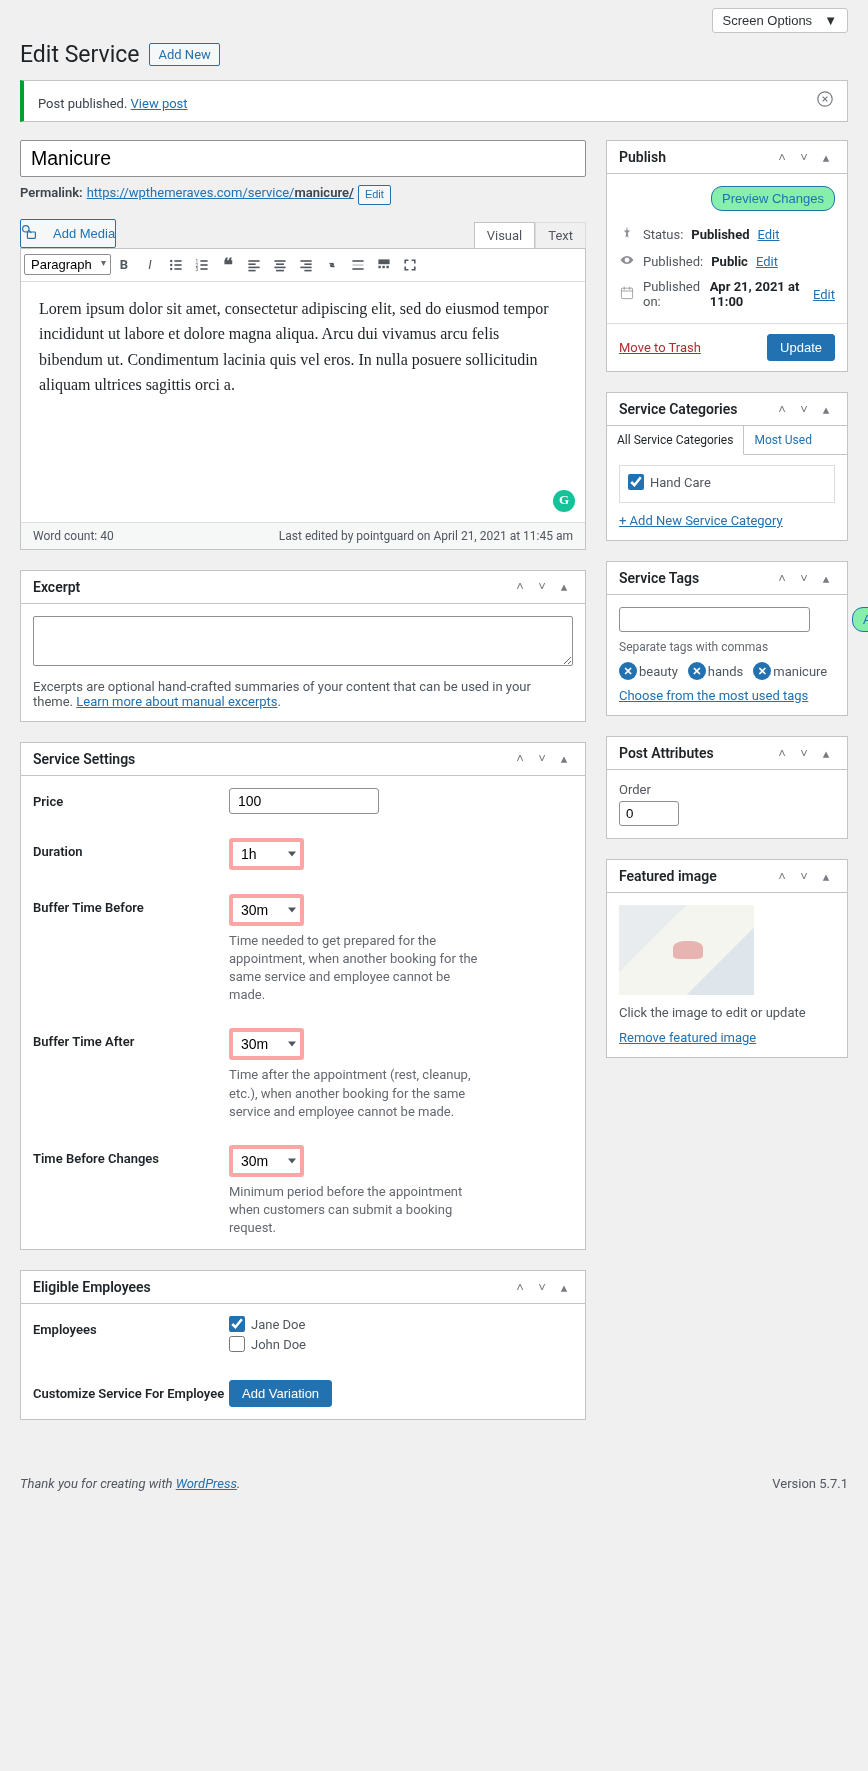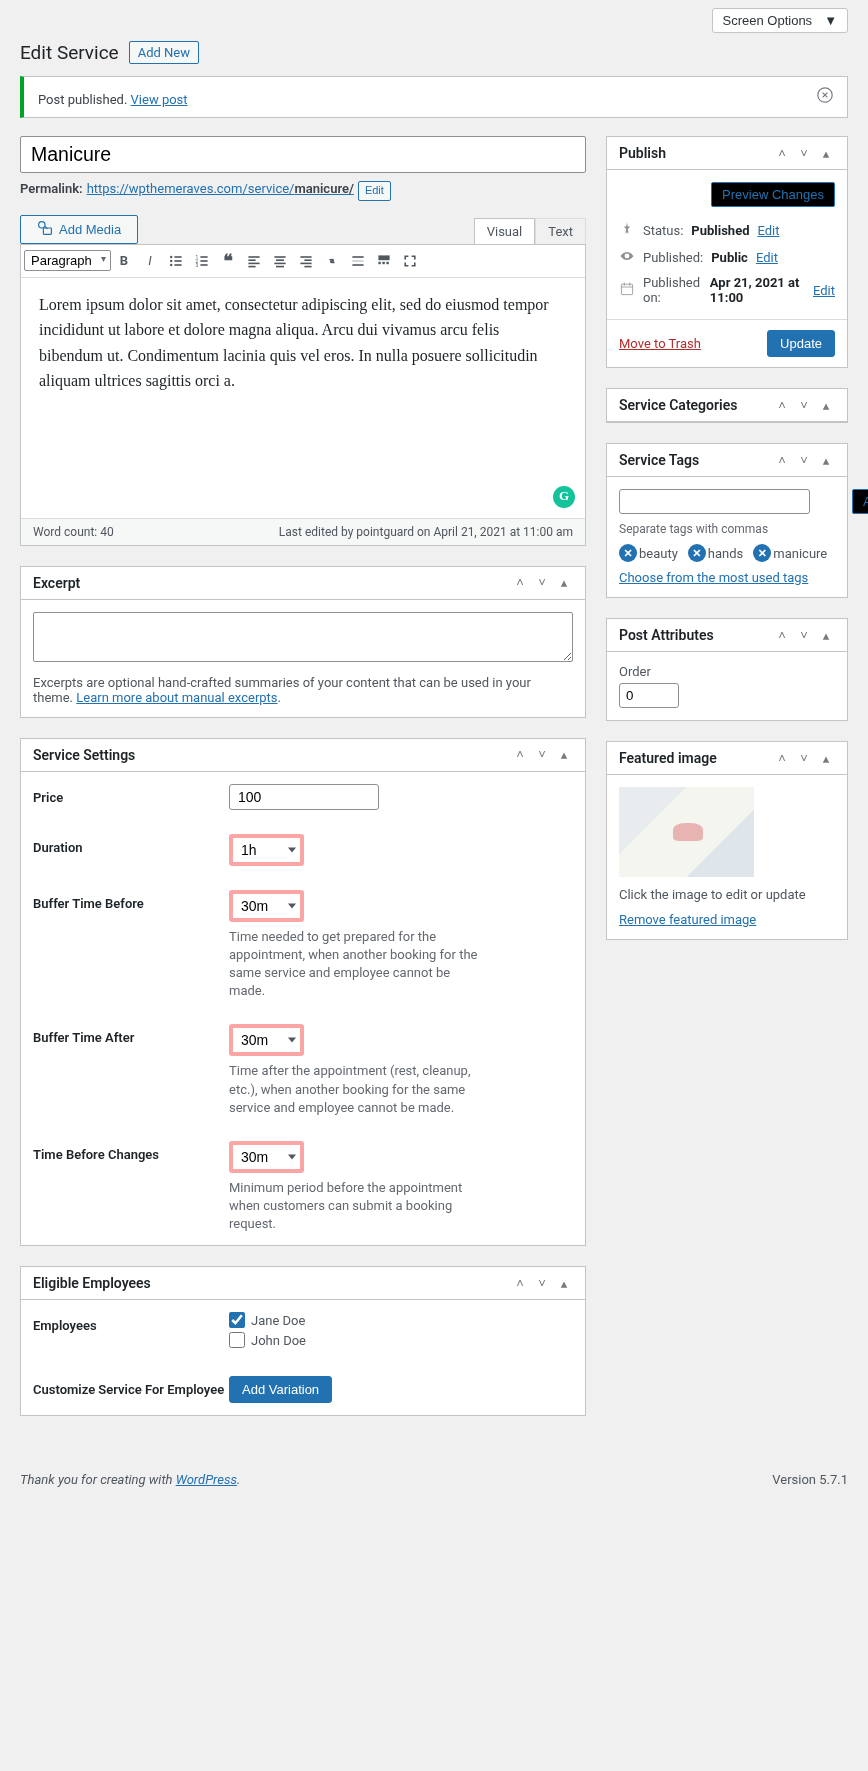--- a/index.html
+++ b/index.html
@@ -2,33 +2,33 @@
 <html><head>
 <meta charset="utf-8">
 <style>
 * { box-sizing: border-box; margin: 0; padding: 0; }
 body { font-family: -apple-system, BlinkMacSystemFont, "Segoe UI", Roboto, sans-serif; font-size: 13px; color: #3c434a; background: #f0f0f1; }
 a { color: #2271b1; text-decoration: underline; cursor: pointer; }
 .wrap { padding: 0 20px 20px 20px; }
 .header-row { display: flex; justify-content: flex-end; padding: 8px 0 0 0; }
 .screen-options { background: #fff; border: 1px solid #c3c4c7; border-radius: 3px; padding: 4px 10px; font-size: 13px; color: #2c3338; cursor: pointer; display: inline-flex; align-items: center; gap: 12px; }
 .h1-row { display: flex; align-items: center; gap: 10px; margin: 8px 0 12px 0; }
-h1 { font-size: 19px; font-weight: 400; color: #1d2327; }
+h1 { font-size: 23px; font-weight: 400; color: #1d2327; }
 .page-action { border: 1px solid #2271b1; color: #2271b1; background: #f6f7f7; padding: 3px 8px; border-radius: 2px; font-size: 13px; text-decoration: none; cursor: pointer; }
 .notice { background: #fff; border: 1px solid #c3c4c7; border-left: 4px solid #00a32a; padding: 10px 14px; margin-bottom: 18px; display: flex; justify-content: space-between; align-items: flex-end; }
 .dismiss { color: #787c82; cursor: pointer; font-size: 16px; }
 .columns { display: flex; gap: 20px; align-items: flex-start; }
 .col-main { flex: 1; min-width: 0; }
 .col-side { width: 242px; flex-shrink: 0; }
 .title-input { width: 100%; font-size: 1.5em; padding: 6px 10px; border: 1px solid #8c8f94; border-radius: 2px; background: #fff; }
 .permalink { font-size: 13px; color: #646970; margin: 8px 0 14px 0; display: flex; gap: 4px; flex-wrap: wrap; }
 .permalink strong { font-weight: 600; color: #3c434a; }
 .btn-sm { border: 1px solid #2271b1; color: #2271b1; background: #f6f7f7; padding: 0 6px; font-size: 11px; border-radius: 2px; cursor: pointer; line-height: 1.6; }
 .media-row { display: flex; justify-content: space-between; align-items: flex-end; margin-bottom: 0; }
-.add-media { border: 1px solid #2271b1; color: #2271b1; background: #f6f7f7; padding: 4px 16px; border-radius: 2px; cursor: pointer; display: inline-flex; align-items: center; gap: 6px; font-size: 13px; }
+.add-media { border: 1px solid #2271b1; color: #2271b1; background: #f6f7f7; padding: 4px 0; border-radius: 2px; cursor: pointer; display: inline-flex; align-items: center; gap: 16px; font-size: 13px; }
 .tabs { display: flex; }
 .tab { border: 1px solid #c3c4c7; background: #fff; padding: 5px 12px; font-size: 13px; cursor: pointer; color: #50575e; border-bottom: none; }
 .tab.inactive { background: #f0f0f1; border-color: #dcdcde; }
 .editor-wrap { border: 1px solid #c3c4c7; background: #fff; }
 .toolbar { display: flex; align-items: center; gap: 0; padding: 3px; border-bottom: 1px solid #dcdcde; background: #fff; }
 .tb-select { border: 1px solid #8c8f94; border-radius: 2px; padding: 2px 18px 2px 6px; font-size: 13px; background: #fff; appearance: none; position: relative; }
 .tb-select-wrap { position: relative; display: inline-block; }
 .tb-select-wrap::after { content: "▾"; position: absolute; right: 5px; top: 3px; font-size: 10px; pointer-events: none; color: #646970; }
 .tb-btn { width: 26px; height: 26px; display: flex; align-items: center; justify-content: center; cursor: pointer; color: #50575e; border-radius: 2px; }
 .editor-body { padding: 14px 18px; min-height: 240px; font-family: Georgia, serif; font-size: 16px; line-height: 1.6; color: #1d2327; position: relative; }
@@ -46,21 +46,21 @@
 .form-label { width: 196px; font-weight: 600; color: #1d2327; flex-shrink: 0; padding-top: 6px; }
 .form-field { flex: 1; }
 .text-input { border: 1px solid #8c8f94; border-radius: 3px; padding: 4px 8px; font-size: 14px; width: 150px; background: #fff; }
 .select-input { border: 4px solid #fca5a5; border-radius: 3px; padding: 4px 24px 4px 8px; font-size: 14px; width: 75px; background: #fff; appearance: none; }
 .select-wrap { position: relative; display: inline-block; }
 .select-wrap::after { content: ""; position: absolute; right: 8px; top: 50%; transform: translateY(-50%); border-left: 4px solid transparent; border-right: 4px solid transparent; border-top: 5px solid #50575e; pointer-events: none; }
 .desc { font-size: 13px; color: #646970; margin-top: 6px; line-height: 1.4; max-width: 250px; }
 .checkbox-row { display: flex; align-items: center; gap: 6px; margin-bottom: 4px; }
 .checkbox-row input { width: 16px; height: 16px; accent-color: #2271b1; }
 .btn-primary { background: #2271b1; color: #fff; border: 1px solid #2271b1; padding: 5px 12px; border-radius: 3px; font-size: 13px; cursor: pointer; }
-.btn-secondary { background: #000000; color: #2271b1; border: 1px solid #2271b1; padding: 4px 10px; border-radius: 2px; font-size: 13px; cursor: pointer; margin-left: 36px; }
+.btn-secondary { background: #86efac; color: #2271b1; border: 1px solid #2271b1; padding: 4px 10px; border-radius: 11px; font-size: 13px; cursor: pointer; margin-left: 36px; }
 .publish-row { display: flex; align-items: center; gap: 8px; padding: 4px 0; font-size: 13px; color: #50575e; }
 .publish-row .icon { width: 16px; color: #8c8f94; }
 .publish-actions { display: flex; justify-content: space-between; align-items: center; border-top: 1px solid #dcdcde; padding: 10px 12px; margin: 10px -12px -12px -12px; }
 .trash-link { color: #b32d2e; }
 .cat-tabs { display: flex; border-bottom: 1px solid #c3c4c7; margin: -12px -12px 10px -12px; }
 .cat-tab { padding: 7px 10px; font-size: 12px; cursor: pointer; color: #2271b1; }
 .cat-tab.active { border: 1px solid #c3c4c7; border-bottom: 1px solid #fff; margin-bottom: -1px; background: #fff; color: #1d2327; border-top: none; border-left: none; }
 .cat-list { border: 1px solid #dcdcde; padding: 8px; margin-bottom: 10px; }
 .tag-input-row { display: flex; gap: 6px; margin-bottom: 8px; }
 .tag-input { flex: 1; border: 1px solid #8c8f94; border-radius: 3px; padding: 4px 6px; }
@@ -212,21 +212,21 @@
                 <path d="M4 8V4h4M16 8V4h-4M4 12v4h4M16 12v4h-4"></path>
               </svg>
             </span>
         </div>
         <div class="editor-body">
           <span>Lorem ipsum dolor sit amet, consectetur adipiscing elit, sed do eiusmod tempor incididunt ut labore et dolore magna aliqua. Arcu dui vivamus arcu felis bibendum ut. Condimentum lacinia quis vel eros. In nulla posuere sollicitudin aliquam ultrices sagittis orci a.</span>
           <div class="gram">G</div>
         </div>
         <div class="editor-footer">
           <span>Word count: 40</span>
-          <span>Last edited by pointguard on April 21, 2021 at 11:00 am</span>
+          <span>Last edited by pointguard on April 21, 2021 at 11:45 am</span>
         </div>
       </div>
 
       
       <div class="postbox" style="margin-top:20px">
         <div class="postbox-header">
           <h2>Excerpt</h2>
           <div class="handle-actions">
             <span>˄</span>
             <span>˅</span>
@@ -367,20 +367,33 @@
       </div>
 
       <div class="postbox">
         <div class="postbox-header">
           <h2>Service Categories</h2>
           <div class="handle-actions">
             <span>˄</span>
             <span>˅</span>
             <span>▴</span>
           </div>
+        </div>
+        <div class="postbox-body">
+          <div class="cat-tabs">
+            <div class="cat-tab active">All Service Categories</div>
+            <div class="cat-tab">Most Used</div>
+          </div>
+          <div class="cat-list">
+            <div class="checkbox-row">
+                <input type="checkbox" checked="" style="">
+                <span>Hand Care</span>
+              </div>
+          </div>
+          <a>+ Add New Service Category</a>
         </div>
       </div>
 
       <div class="postbox">
         <div class="postbox-header">
           <h2>Service Tags</h2>
           <div class="handle-actions">
             <span>˄</span>
             <span>˅</span>
             <span>▴</span>

